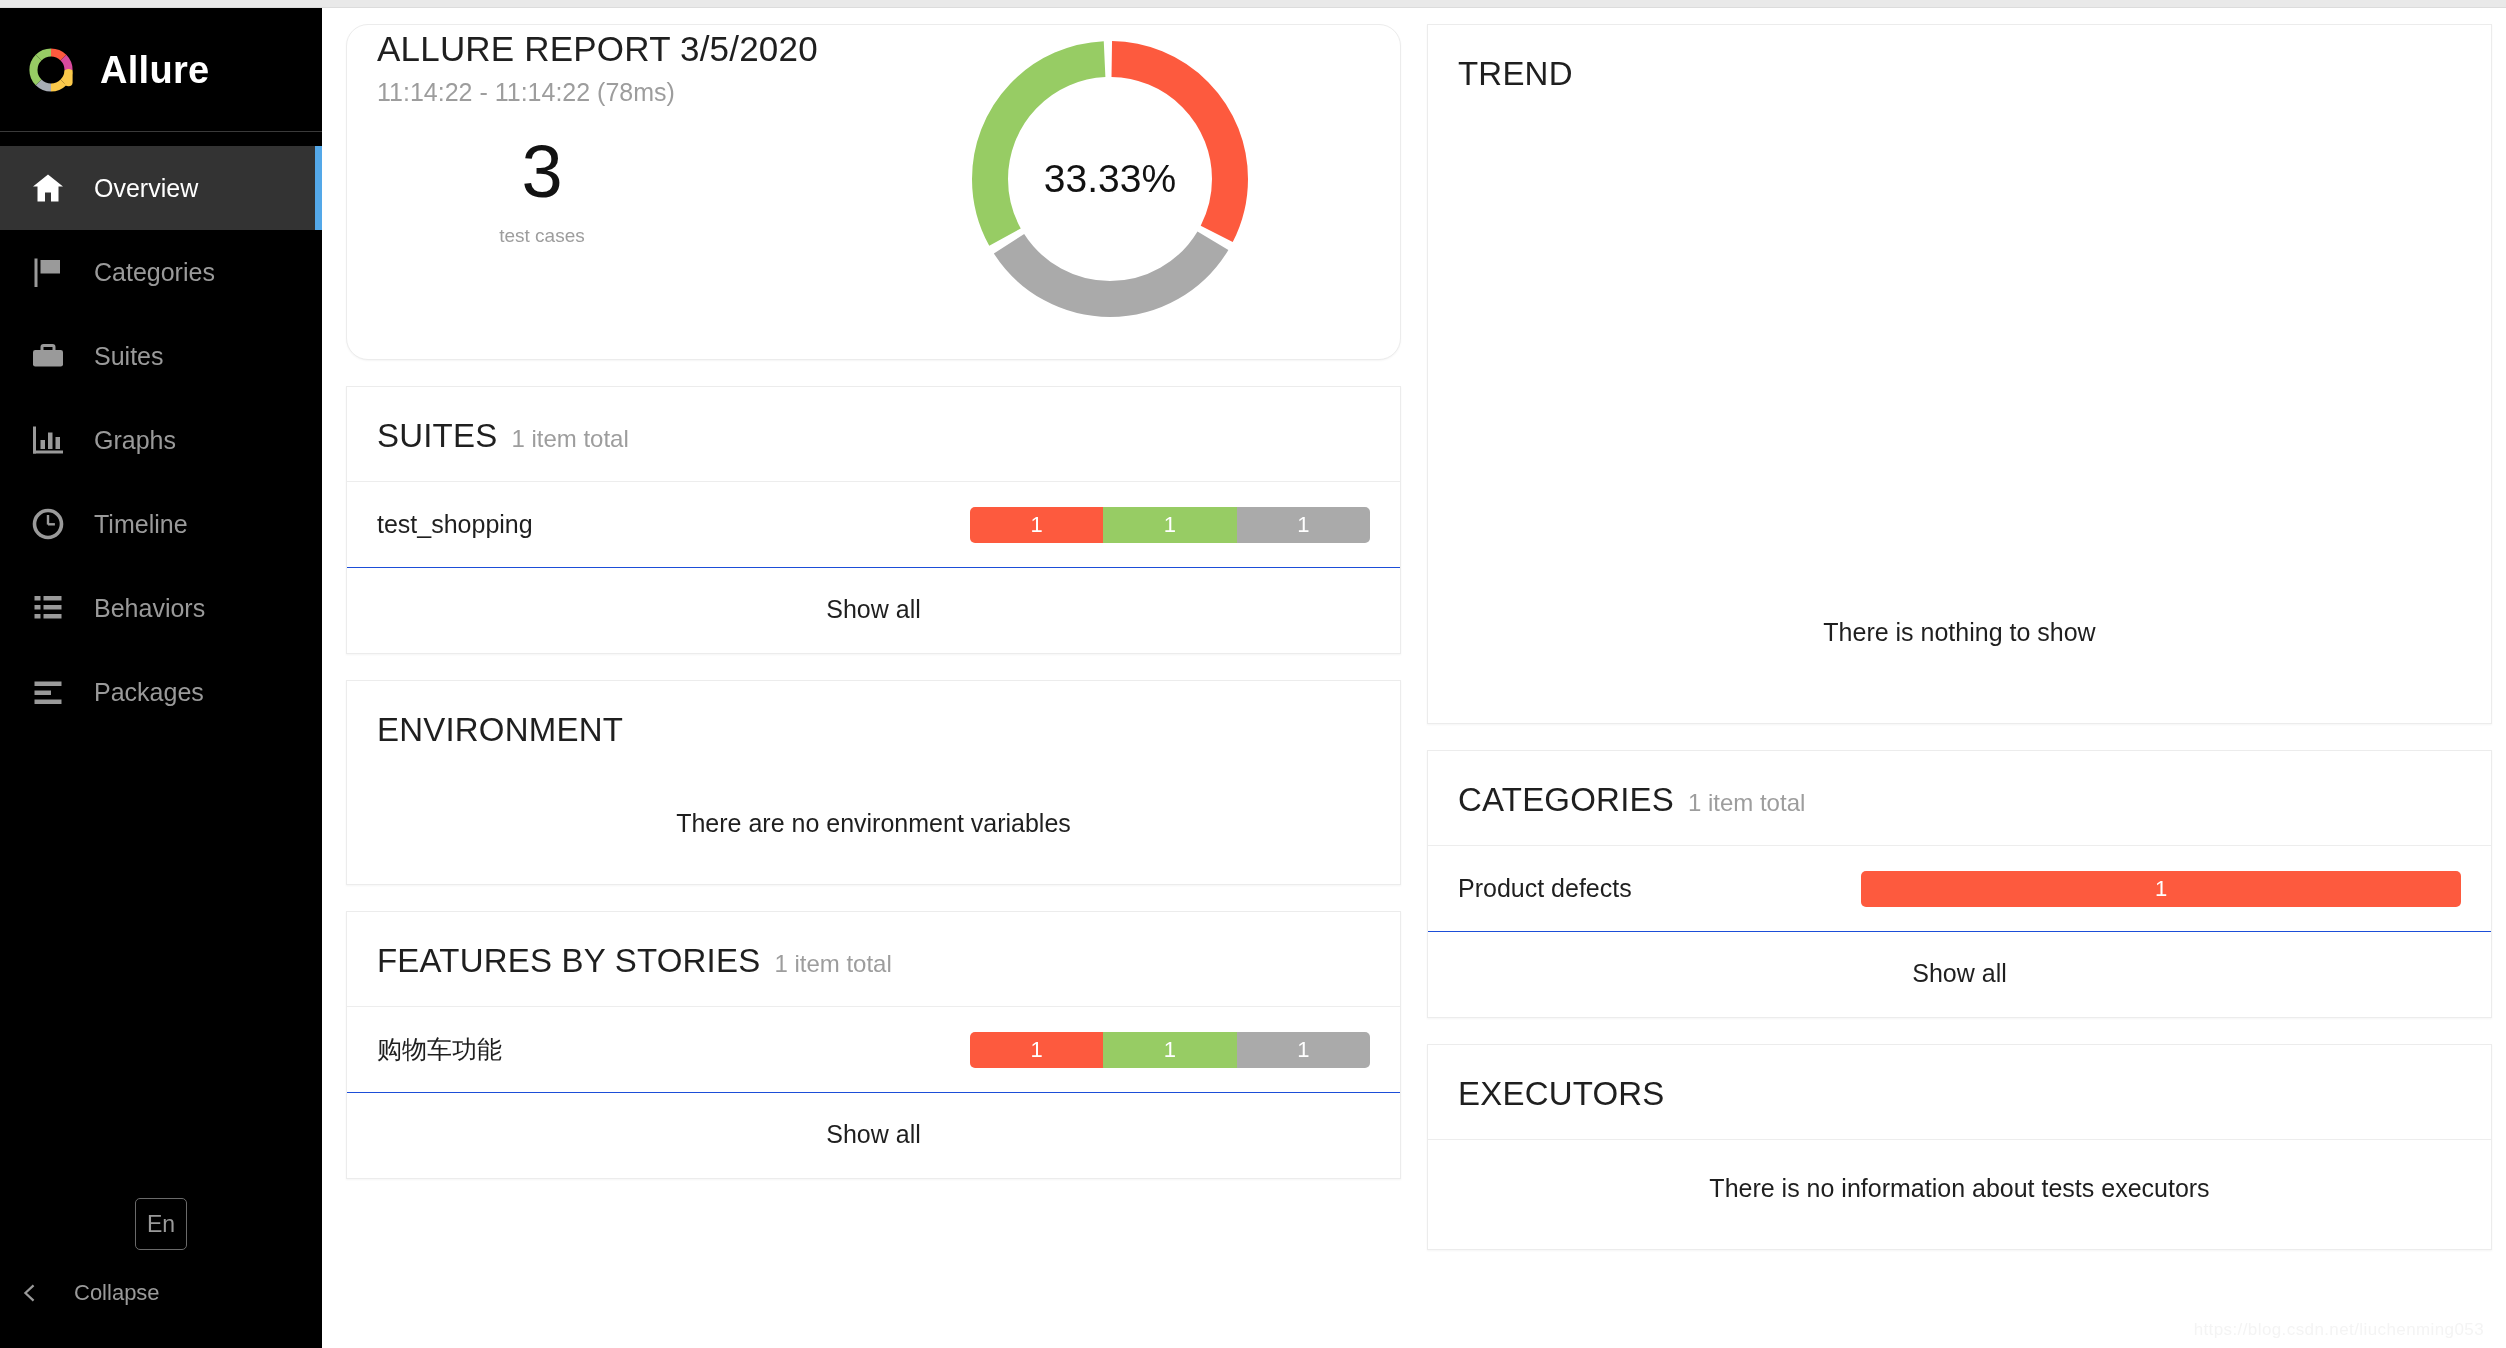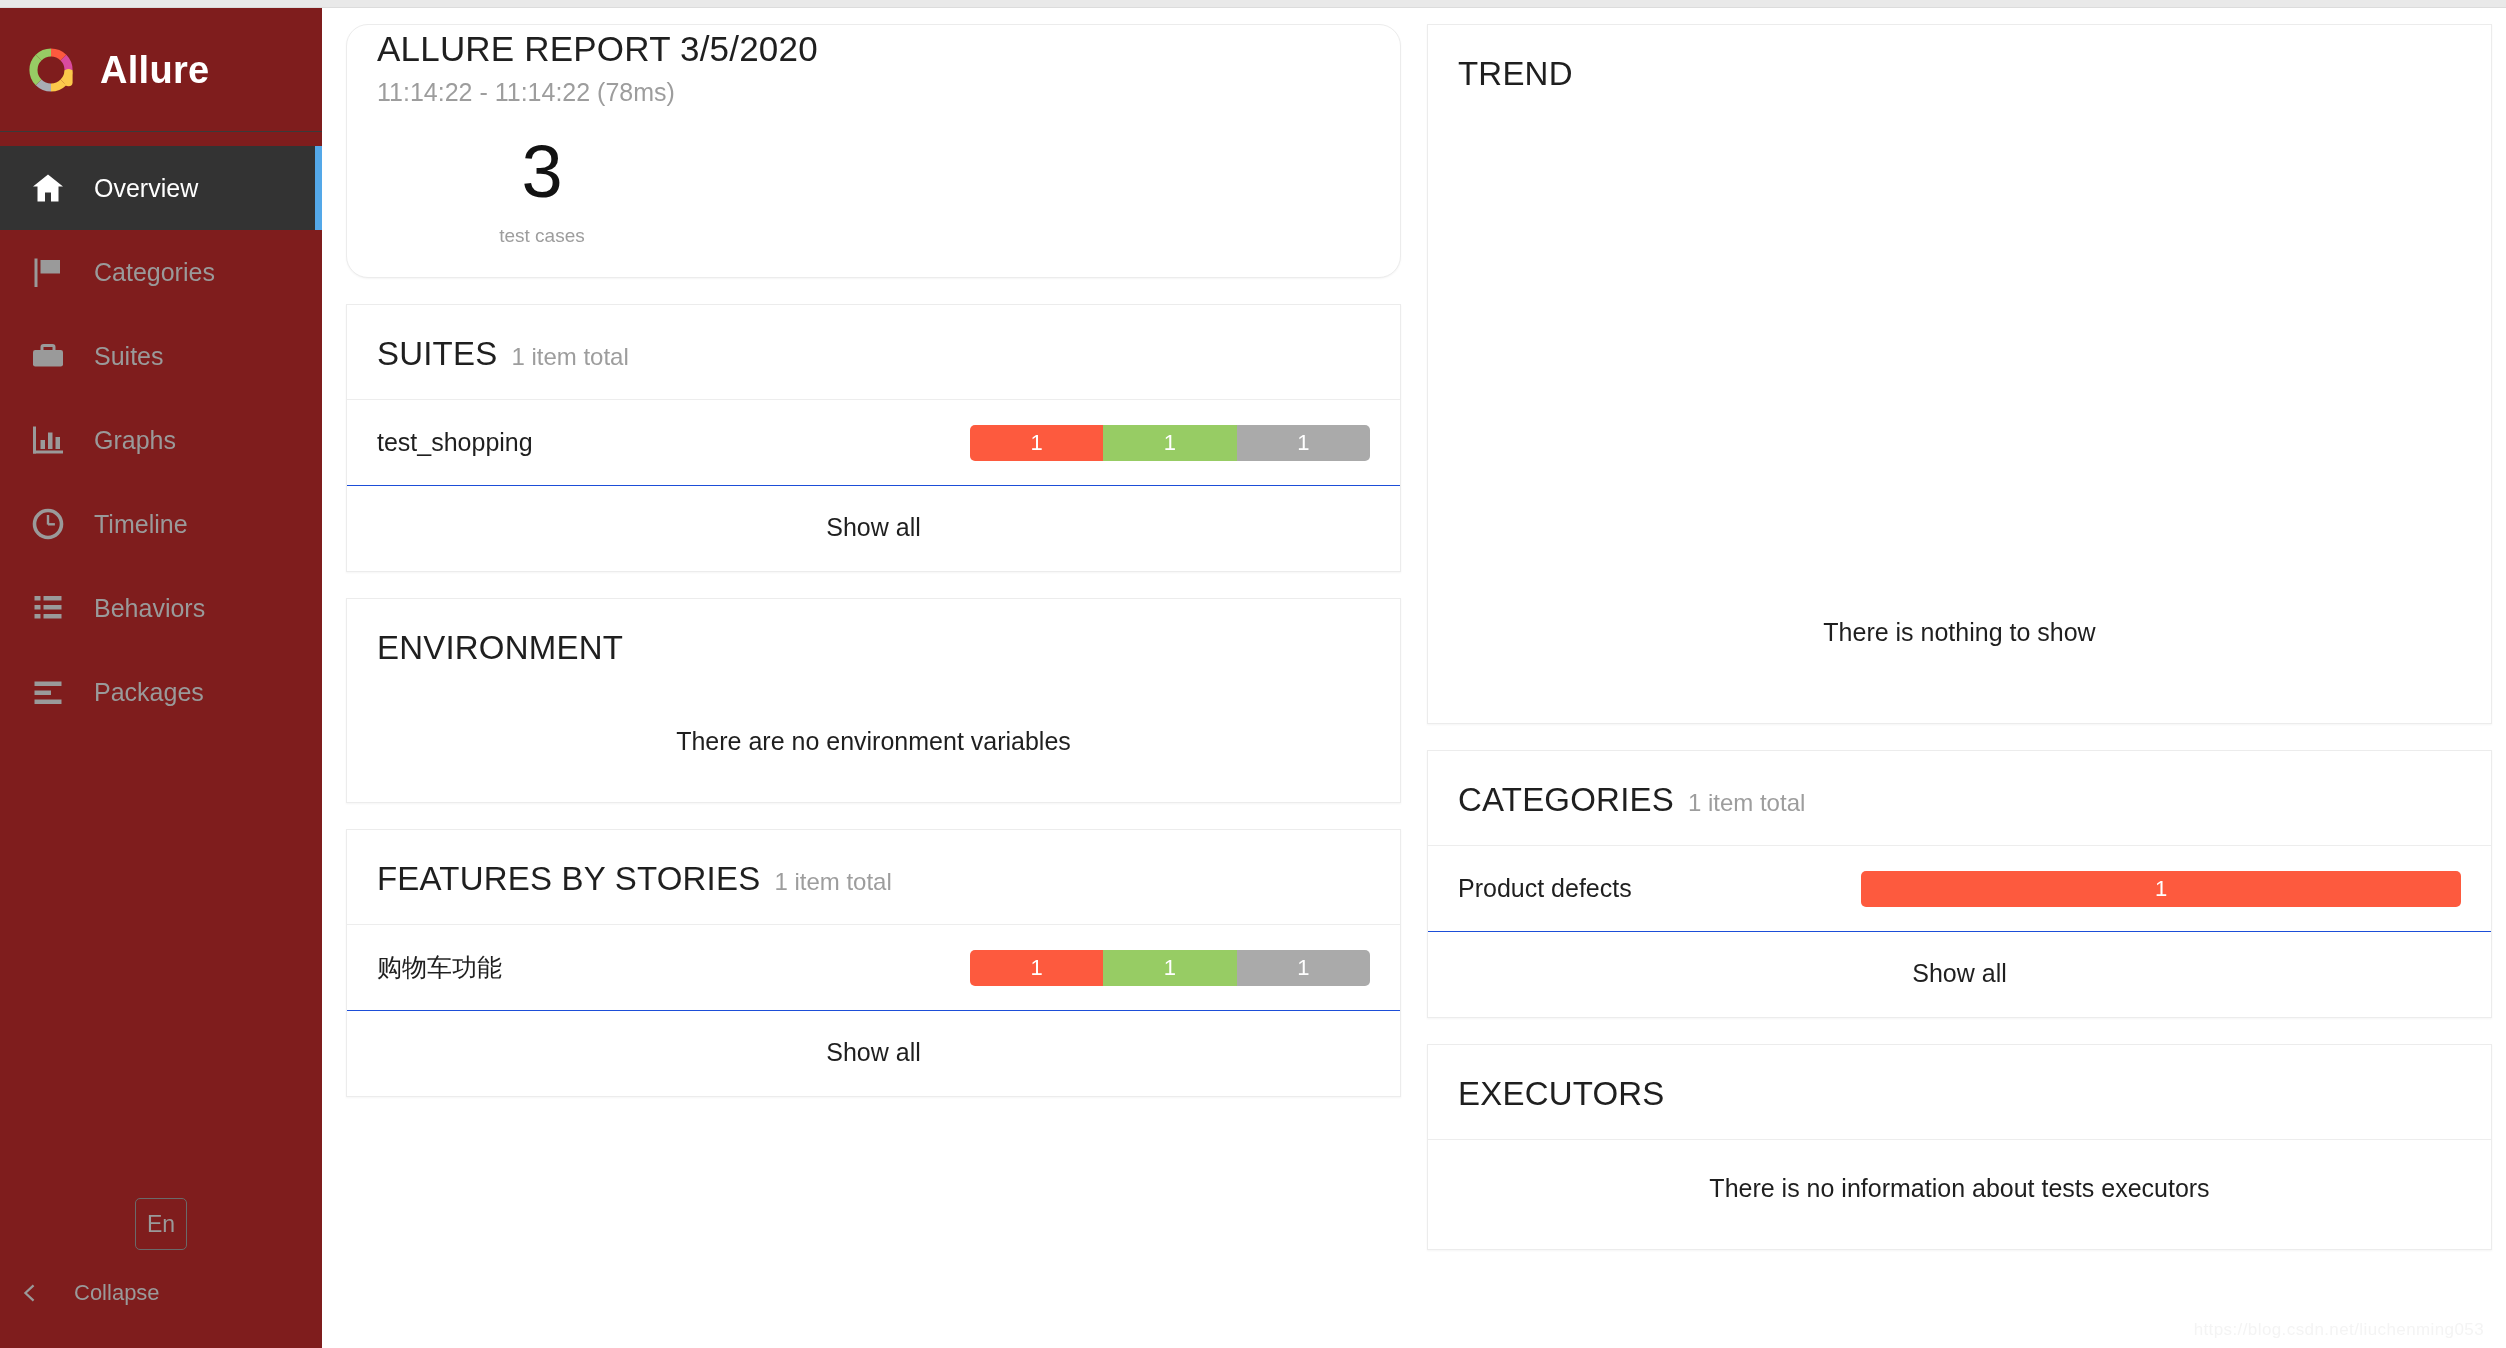--- a/index.html
+++ b/index.html
@@ -34,21 +34,21 @@
     width: 2506px;
     height: 1340px;
     display: flex;
     align-items: stretch;
   }
 
   
   #sidebar {
     width: 322px;
     flex: 0 0 322px;
-    background: #7f1d1d;
+    background: #000000;
     display: flex;
     flex-direction: column;
     position: relative;
   }
 
   #brand {
     height: 124px;
     flex: 0 0 124px;
     display: flex;
     align-items: center;
@@ -442,20 +442,31 @@
         <div id="summary-body">
           <div id="summary-left">
             <h1 id="report-title">ALLURE REPORT 3/5/2020</h1>
             <div id="report-time">11:14:22 - 11:14:22 (78ms)</div>
             <div id="total-block">
               <div id="total-number">3</div>
               <div id="total-label">test cases</div>
             </div>
           </div>
 
+          <div id="donut-wrap">
+            <svg width="300" height="300" viewBox="0 0 100 100">
+              <g transform="translate(50,50) rotate(-90)">
+
+                <circle r="40" fill="none" stroke="#fd5a3e" stroke-width="12" stroke-dasharray="81.2 170.2" stroke-dashoffset="-0.6"></circle>
+                <circle r="40" fill="none" stroke="#aaaaaa" stroke-width="12" stroke-dasharray="81.2 170.2" stroke-dashoffset="-84.4"></circle>
+                <circle r="40" fill="none" stroke="#97cc64" stroke-width="12" stroke-dasharray="81.2 170.2" stroke-dashoffset="-168.2"></circle>
+              </g>
+            </svg>
+            <div id="donut-center-label">33.33%</div>
+          </div>
         </div>
       </section>
 
       <section class="card">
         <div class="card-head">
           <span class="card-title">SUITES</span>
           <span class="card-sub-count">1 item total</span>
         </div>
         <div class="item-row">
           <span class="item-name">test_shopping</span>

